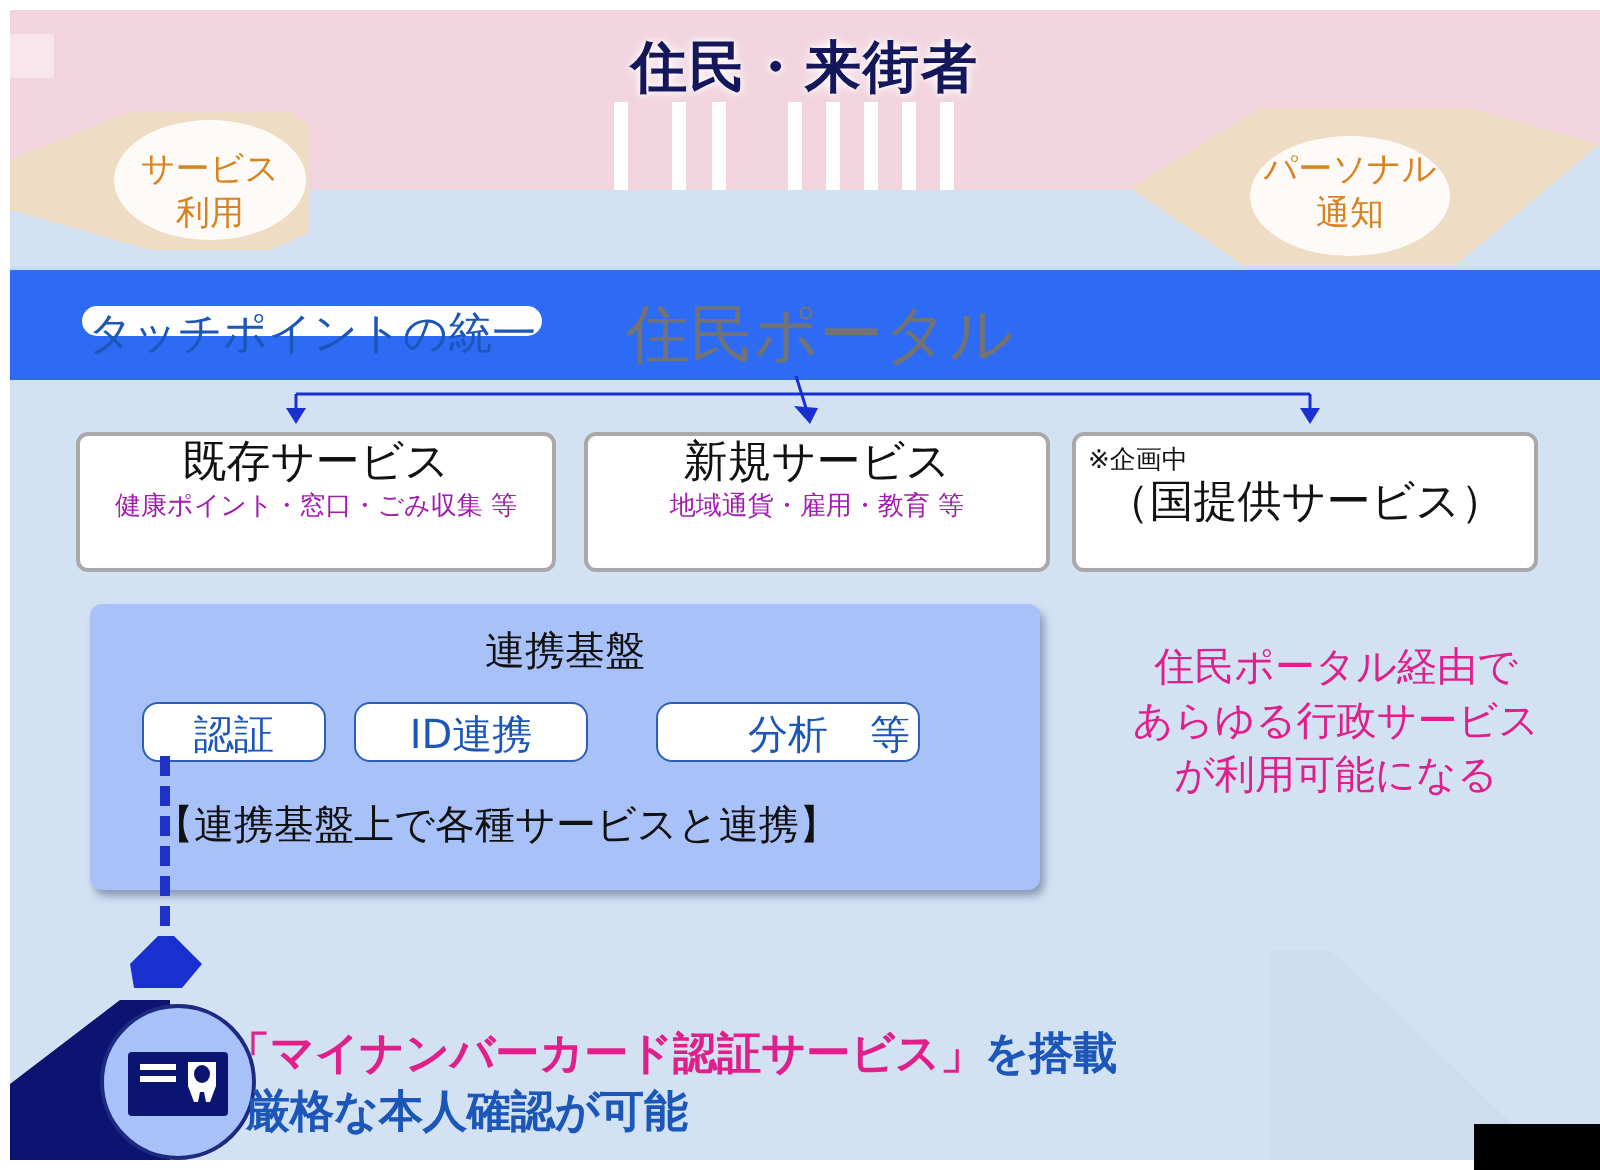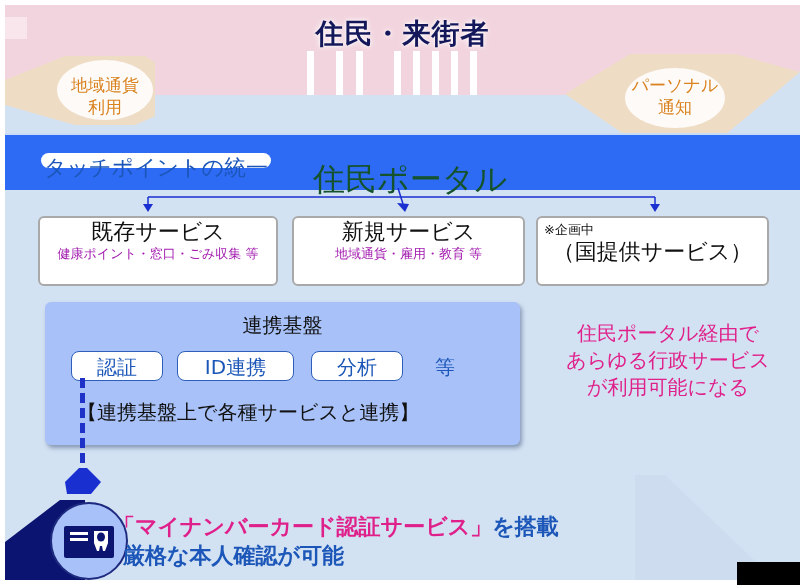--- a/index.html
+++ b/index.html
@@ -11,21 +11,21 @@
   .pink-top-left { left:0; top:12px; width:22px; height:22px; background:#f9e6ec; }
   .title { left:0; top:10px; width:795px; text-align:center; font-size:28px; font-weight:bold;
            color:#14185a; text-shadow:0 0 6px #fff, 0 0 3px #fff; letter-spacing:1px; }
   .stripe { top:46px; width:7px; height:44px; background:#ffffff; }
   .side-hex { width:150px; height:90px; }
   .side-label { width:150px; text-align:center; font-size:17px; color:#d9821e; line-height:22px;
                 text-shadow:0 0 4px #fff, 0 0 2px #fff; }
   .portal-bar { left:0; top:128px; width:795px; height:55px; background:#2e6bf5; border-top:2px solid #c9dcf6; }
   .pill { top:152px; height:15px; background:#ffffff; border-radius:12px; color:#1b56b8; font-size:22px;
           text-align:center; line-height:29px; }
-  .portal-title { left:300px; top:140px; width:210px; text-align:center; color:#14532d; font-size:32px; line-height:44px;margin-top:12px; }
+  .portal-title { left:300px; top:140px; width:210px; text-align:center; color:#737373; font-size:32px; line-height:44px; }
   .svc-box { top:211px; height:70px; background:#ffffff; border:2px solid #a9a9a9; border-radius:6px; text-align:center; box-sizing:border-box; }
   .svc-title { font-size:22px; color:#111; line-height:28px; }
   .svc-sub { font-size:13px; color:#a21caf; line-height:16px; }
   .svc-note { position:absolute; left:6px; top:3px; font-size:13px; color:#111; }
   .renkei { left:40px; top:297px; width:475px; height:143px; background:#a8c1f8; border-radius:6px;
             box-shadow:2px 3px 4px rgba(60,80,120,0.5); }
   .renkei-title { left:0; top:10px; width:475px; text-align:center; font-size:20px; color:#111; }
   .chip { top:49px; height:30px; background:#fff; border:1.5px solid #2d5fb8; border-radius:8px; color:#1b56b8;
           font-size:20px; text-align:center; line-height:30px; box-sizing:border-box; }
   .etc { left:390px; top:52px; font-size:20px; color:#1b56b8; }
@@ -55,21 +55,21 @@
   <div class="abs stripe" style="left:465px"></div>
 
   <div class="abs title">住民・来街者</div>
 
   <svg class="abs side-hex" style="left:0;top:45px" width="210" height="90">
     <polygon points="0,30 60,6 140,6 200,44 140,85 60,85 0,60" fill="#efdcc5"></polygon>
     <ellipse cx="100" cy="40" rx="48" ry="30" fill="#ffffff" opacity="0.85"></ellipse>
     <polygon points="0,55 70,75 130,75 200,44 200,90 0,90" fill="#d3e2f3"></polygon>
   </svg>
   <div class="abs side-label" style="left:25px;top:69px">
-    <div>地域通貨</div>
+    <div>サービス</div>
     <div>利用</div>
   </div>
 
   <svg class="abs side-hex" style="left:560px;top:45px;width:235px" width="235" height="90">
     <polygon points="0,44 65,4 170,4 235,22 235,90 0,90" fill="#efdcc5"></polygon>
     <ellipse cx="110" cy="48" rx="50" ry="30" fill="#ffffff" opacity="0.85"></ellipse>
     <polygon points="0,44 60,85 160,85 235,22 235,90 0,90" fill="#d3e2f3"></polygon>
   </svg>
   <div class="abs side-label" style="left:595px;top:69px">
     <div>パーソナル</div>
@@ -100,21 +100,21 @@
   </div>
   <div class="abs svc-box" style="left:531px;width:233px">
     <span class="svc-note">※企画中</span>
     <div class="svc-title" style="margin-top:20px">（国提供サービス）</div>
   </div>
 
   <div class="abs renkei">
     <div class="abs renkei-title">連携基盤</div>
     <div class="abs chip" style="left:26px;width:92px">認証</div>
     <div class="abs chip" style="left:132px;width:117px">ID連携</div>
-    <div class="abs chip" style="left:266px;width:92px">分析</div>
+    <div class="abs chip" style="left:283px;width:132px">分析</div>
     <div class="abs etc">等</div>
     <div class="abs renkei-desc">【連携基盤上で各種サービスと連携】</div>
   </div>
 
   <div class="abs dash"></div>
 
   <div class="abs pink-text">
     <div>住民ポータル経由で</div>
     <div>あらゆる行政サービス</div>
     <div>が利用可能になる</div>

